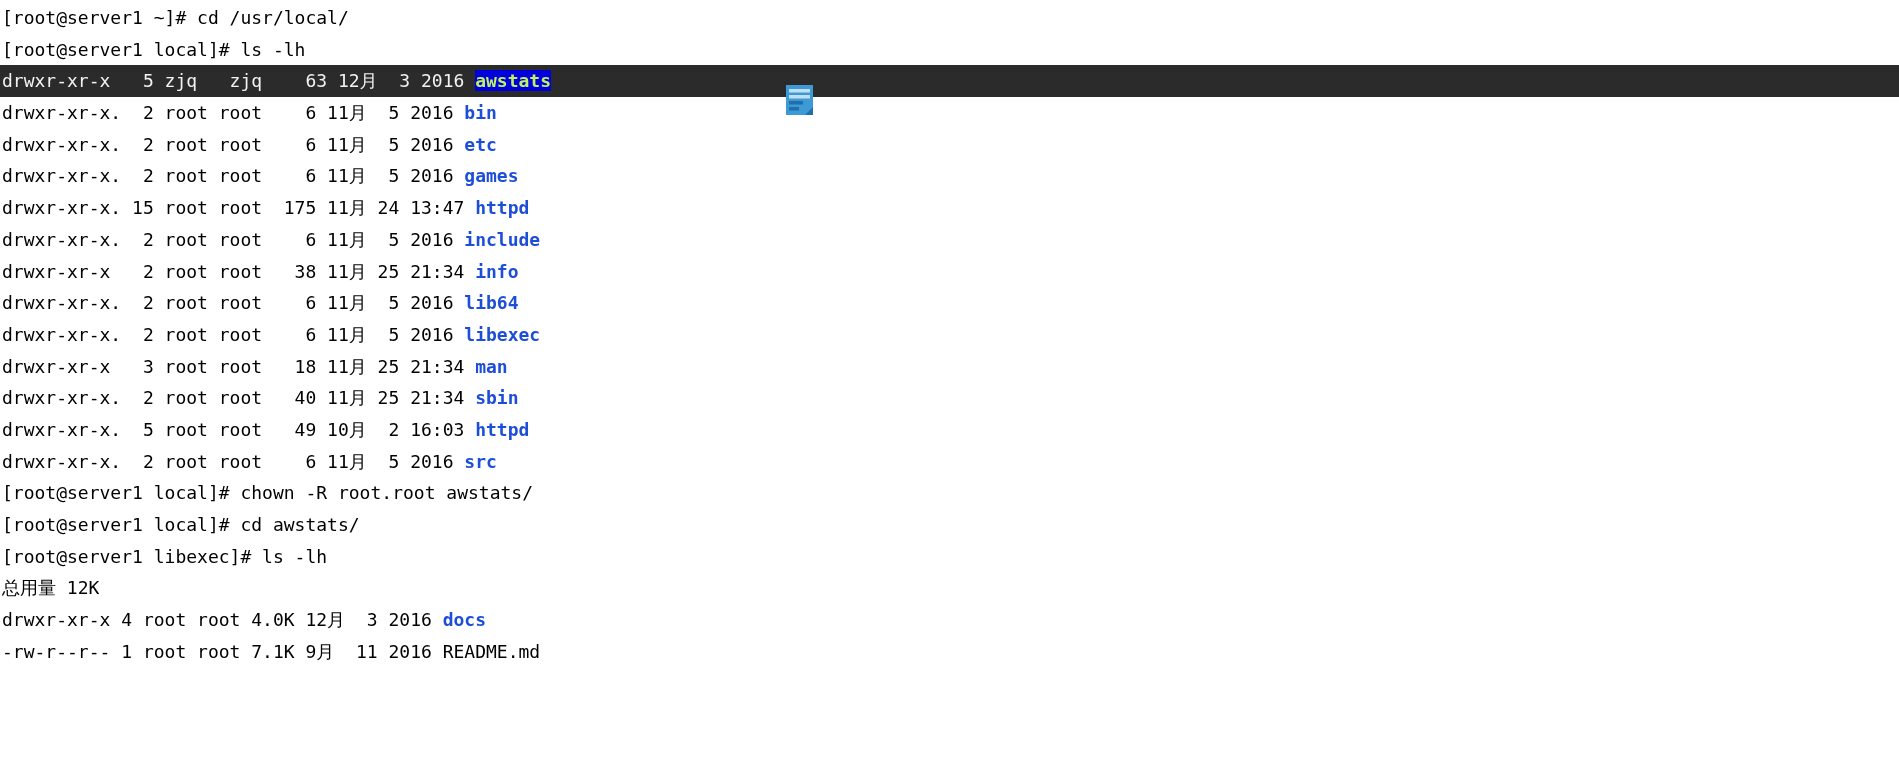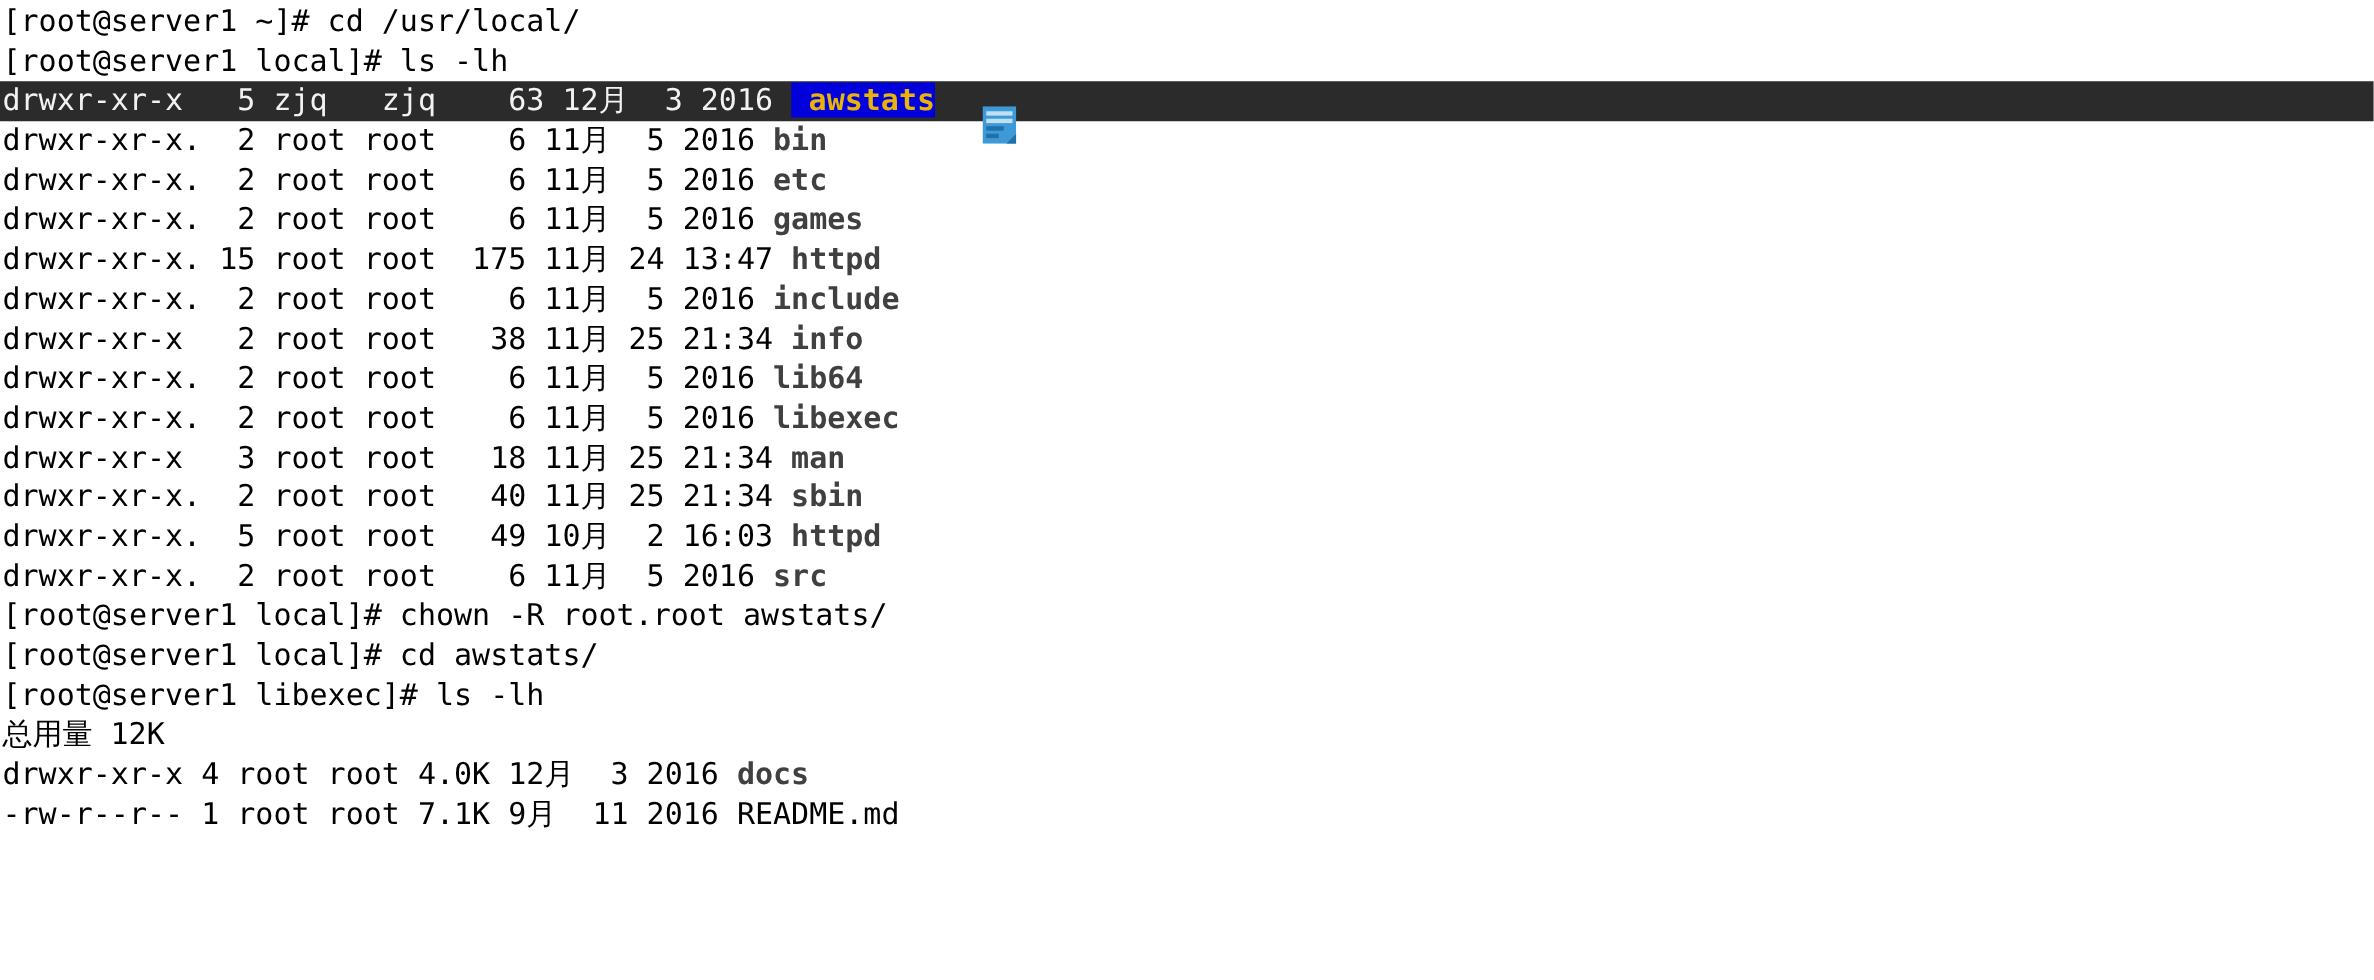--- a/index.html
+++ b/index.html
@@ -13,49 +13,48 @@
     overflow: hidden;
     font-family: "DejaVu Sans Mono", "Liberation Mono", monospace;
   }
   #terminal {
     position: relative;
     width: 1899px;
     height: 784px;
     background: #ffffff;
     color: #000000;
     font-family: "DejaVu Sans Mono", "Liberation Mono", monospace;
-    font-size: 24px;
+    font-size: 18px;
     line-height: 31.7px;
     padding-top: 2px;
     box-sizing: border-box;
   }
   .line {
     white-space: pre;
     height: 31.7px;
     padding-left: 2px;
     box-sizing: border-box;
     display: block;
     letter-spacing: 0px;
   }
   .line.selected-row {
     background: #2b2b2b;
     color: #f2f2f2;
     padding-left: 2px;
     width: 1899px;
   }
   .seg { white-space: pre; }
   .dir {
-    color: #404040;
+    color: #1d4ed8;
     font-weight: bold;
   }
   .sel-name {
     background: #0000dd;
-    color: #eab308;
+    color: #bef264;
     font-weight: bold;
-    padding-left: 14px;
   }
   .cursor-icon {
     position: absolute;
     left: 786px;
     top: 85px;
     width: 27px;
     height: 30px;
     pointer-events: none;
   }
 </style>

